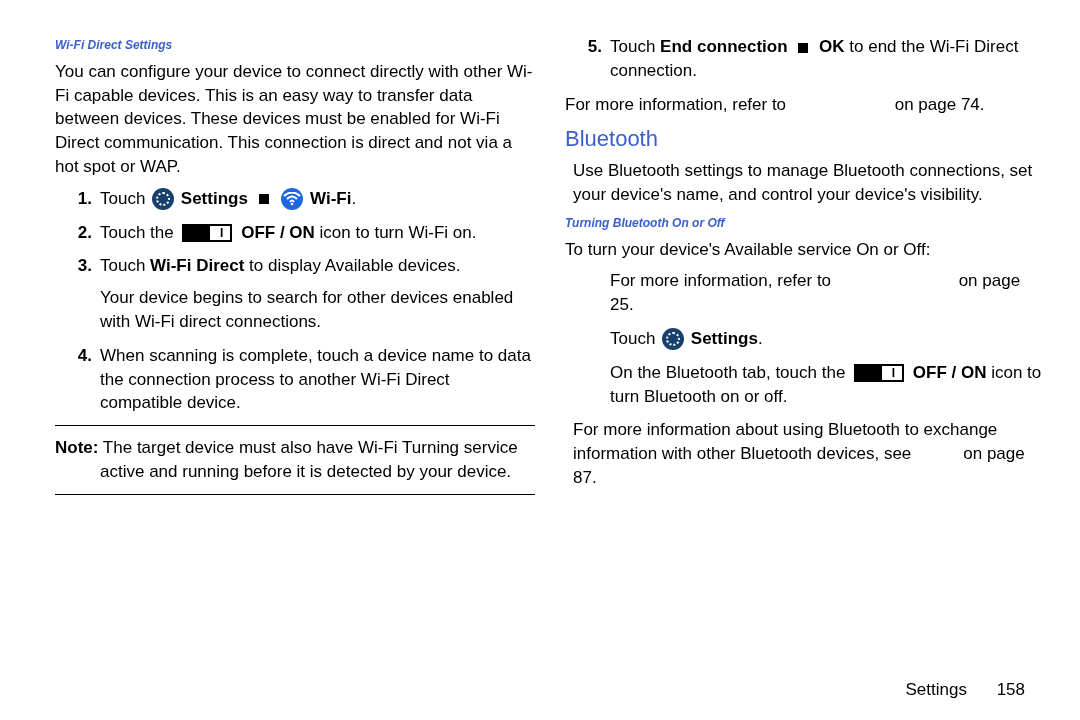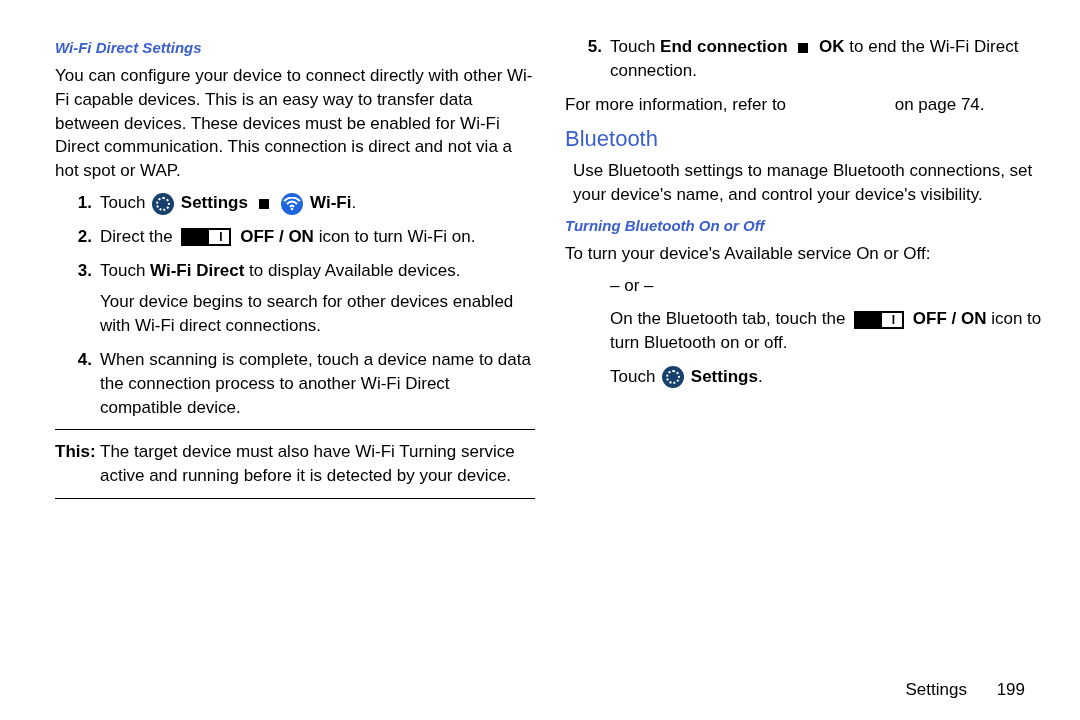--- a/index.html
+++ b/index.html
@@ -21,21 +21,21 @@
     gap: 30px;
   }
   .col {
     flex: 1;
     min-width: 0;
   }
   .heading-blue-italic {
     color: #3a5fcd;
     font-style: italic;
     font-weight: bold;
-    font-size: 15px;
+    font-size: 12px;
     margin: 2px 0 6px 0;
   }
   .heading-blue {
     color: #3a5fcd;
     font-size: 22px;
     font-weight: normal;
     margin: 6px 0 4px 0;
   }
   p {
     margin: 0 0 8px 0;
@@ -181,42 +181,42 @@
                 <path d="M7 10 Q9 7 11 10" stroke="#fff" stroke-width="2" fill="none"></path>
                 <circle cx="9" cy="12" r="1.3" fill="#fff"></circle>
               </svg>
           </span>
           <b>Wi-Fi</b><span>.</span>
         </div>
       </li>
       <li>
         <div class="num">2.</div>
         <div class="body">
-          <span>Direct the </span>
+          <span>Touch the </span>
           <span class="icon-toggle"></span>
           <b>OFF / ON</b>
           <span> icon to turn Wi-Fi on.</span>
         </div>
       </li>
       <li>
         <div class="num">3.</div>
         <div class="body">
           <span>Touch </span><b>Wi-Fi Direct</b><span> to display Available devices.</span>
           <div class="sub">Your device begins to search for other devices enabled with Wi-Fi direct connections.</div>
         </div>
       </li>
       <li>
         <div class="num">4.</div>
         <div class="body">When scanning is complete, touch a device name to data the connection process to another Wi-Fi Direct compatible device.</div>
       </li>
     </ol>
 
     <div class="note-rule">
       <div class="note-body">
-        <span class="label">This:</span><span> The target device must also have Wi-Fi Turning service active and running before it is detected by your device.</span>
+        <span class="label">Note:</span><span> The target device must also have Wi-Fi Turning service active and running before it is detected by your device.</span>
       </div>
     </div>
 
   </div>
 
   <div class="col">
 
     <ol class="steps">
       <li>
         <div class="num">5.</div>
@@ -232,35 +232,40 @@
       <span>For more information, refer to </span><span class="xref missing">&nbsp;&nbsp;&nbsp;&nbsp;&nbsp;&nbsp;&nbsp;&nbsp;&nbsp;&nbsp;&nbsp;&nbsp;&nbsp;&nbsp;&nbsp;&nbsp;&nbsp;&nbsp;&nbsp;&nbsp;&nbsp;</span><span> on page 74.</span>
     </p>
 
     <div class="heading-blue">Bluetooth</div>
     <p style="padding-left:8px">Use Bluetooth settings to manage Bluetooth connections, set your device's name, and control your device's visibility.</p>
 
     <div class="heading-blue-italic">Turning Bluetooth On or Off</div>
     <p>To turn your device's Available service On or Off:</p>
 
 
-
-    <div class="indent-block">– or –</div>
+    <div class="indent-block">
+      <span>For more information, refer to </span><span class="xref missing">&nbsp;&nbsp;&nbsp;&nbsp;&nbsp;&nbsp;&nbsp;&nbsp;&nbsp;&nbsp;&nbsp;&nbsp;&nbsp;&nbsp;&nbsp;&nbsp;&nbsp;&nbsp;&nbsp;&nbsp;&nbsp;&nbsp;&nbsp;&nbsp;&nbsp;</span><span> on page 25.</span>
+    </div>
+
+
+    <div class="indent-block">
+      <span>Touch </span>
+      <span class="icon icon-gear"></span>
+      <b>Settings</b><span>.</span>
+    </div>
 
     <div class="indent-block">
       <span>On the Bluetooth tab, touch the </span>
       <span class="icon-toggle"></span>
       <b>OFF / ON</b><span> icon to turn Bluetooth on or off.</span>
     </div>
 
-    <div class="indent-block">
-      <span>Touch </span>
-      <span class="icon icon-gear"></span>
-      <b>Settings</b><span>.</span>
-    </div>
-
+    <p style="padding-left:8px">
+      <span>For more information about using Bluetooth to exchange information with other Bluetooth devices, see </span><span class="xref missing">&nbsp;&nbsp;&nbsp;&nbsp;&nbsp;&nbsp;&nbsp;&nbsp;&nbsp;</span><span> on page 87.</span>
+    </p>
 
   </div>
 </div>
 
 <div class="footer">
   <span>Settings</span>
-  <span class="pg">199</span>
+  <span class="pg">158</span>
 </div>
 
 </body></html>

